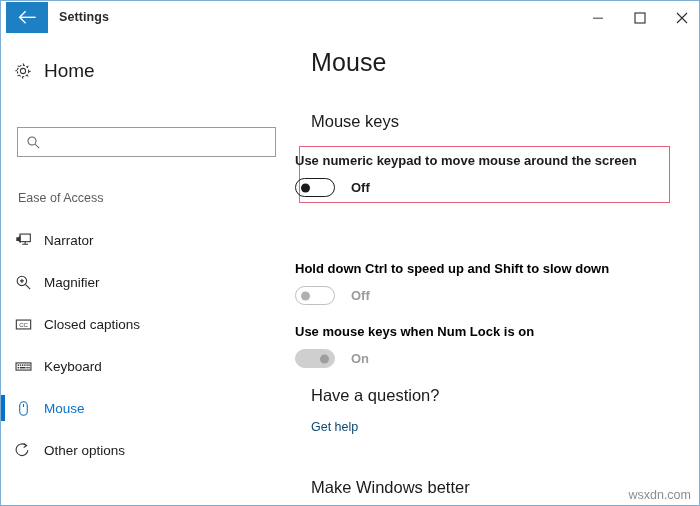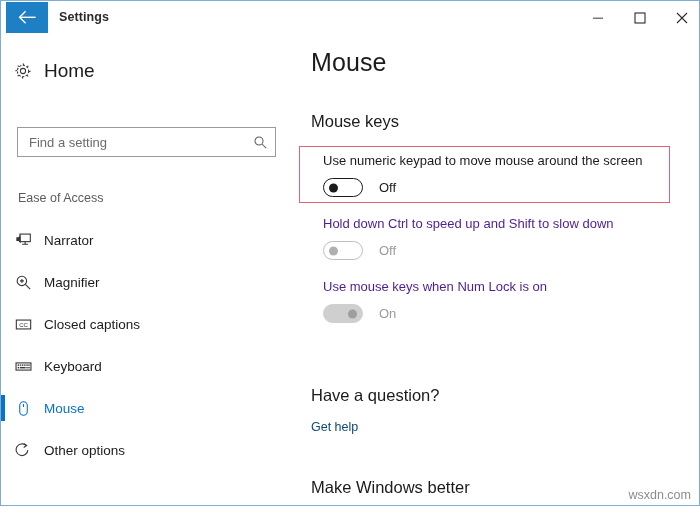--- a/index.html
+++ b/index.html
@@ -197,33 +197,34 @@
     position: absolute;
     left: 5px; top: 112px;
     width: 371px; height: 57px;
     box-sizing: border-box;
     border: 1px solid #e5607a;
   }
 
   
   .setting {
     position: absolute;
-    left: 29px;
+    left: 1px;
+    font-weight: bold;
   }
   #set-1 { top: 119px; }
   #set-2 { top: 182px; }
   #set-3 { top: 245px; }
 
   .setting-label {
     font-size: 13px;
     color: #1b1b1b;
     white-space: nowrap;
     line-height: 16px;
   }
-  .setting.disabled .setting-label { color: #4c1d95; }
+  .setting.disabled .setting-label { color: #000000; margin-top: 45px; }
 
   .toggle-row {
     margin-top: 9px;
     display: flex;
     align-items: center;
   }
   .toggle {
     position: relative;
     width: 40px; height: 19px;
     box-sizing: border-box;
@@ -326,21 +327,20 @@
                      M4.1 4.1 L5.6 5.2 M15.9 15.9 L14.4 14.8
                      M15.9 4.1 L14.8 5.6 M4.1 15.9 L5.2 14.4"></path>
             <circle cx="10" cy="10" r="6.3" stroke-dasharray="2.4 1.7"></circle>
           </g>
         </svg>
       </span>
       <span id="home-label">Home</span>
     </div>
 
     <div id="search-box">
-      <input id="search-input" type="text" value="" placeholder="Find a setting" style="">
       <span id="search-icon">
         <svg width="15" height="15" viewBox="0 0 16 16">
           <g fill="none" stroke="#5f5f5f" stroke-width="1.1">
             <circle cx="6.4" cy="6.4" r="4.3"></circle>
             <path d="M9.6 9.6 L14 14"></path>
           </g>
         </svg>
       </span>
     </div>
 

